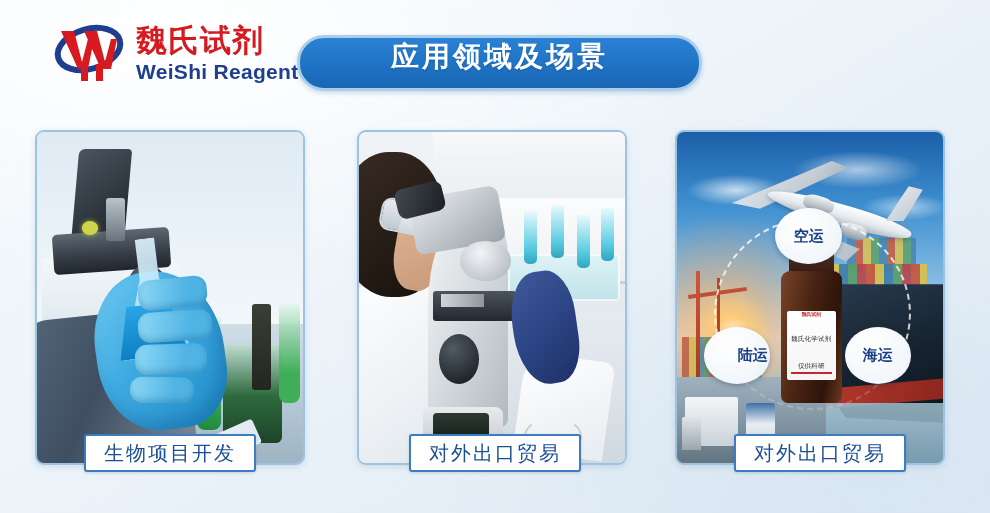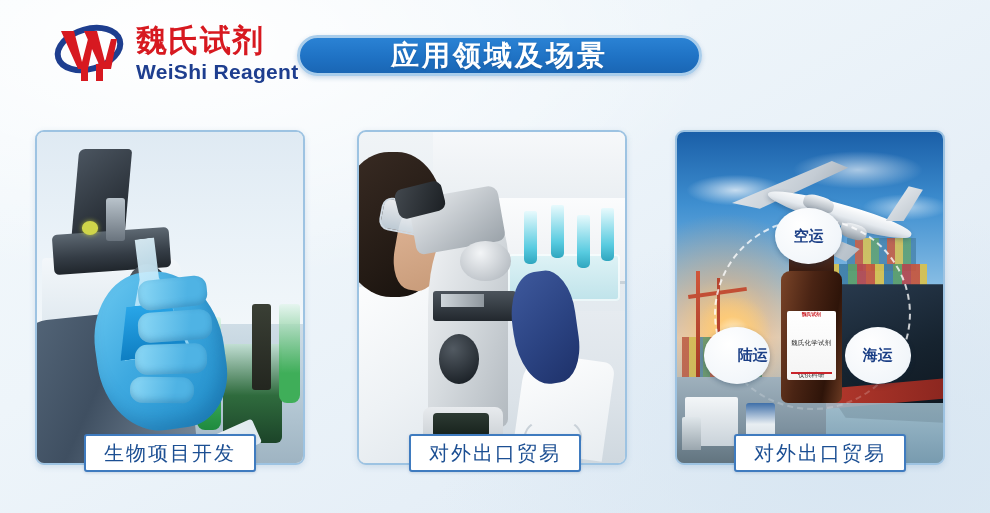--- a/index.html
+++ b/index.html
@@ -62,27 +62,26 @@
     font-weight: bold;
     color: #1e3e8f;
     letter-spacing: 0.3px;
   }
 
   .title-pill {
     position: absolute;
     left: 297px;
     top: 35px;
     width: 405px;
-    height: 41px;
+    height: 56px;
     border-radius: 27px;
     background: linear-gradient(180deg, #2a82d4 0%, #1f72c4 55%, #1a66b4 100%);
     border: 3px solid #a9cdeb;
     box-shadow: 0 2px 5px rgba(30,90,160,0.22);
     display: flex;
-    align-items: center;
     justify-content: center;
   }
   .title-pill-text {
     color: #ffffff;
     font-size: 28px;
     font-weight: bold;
     letter-spacing: 3px;
     font-family: "DejaVu Sans", "Liberation Sans", sans-serif;
     text-shadow: 0 1px 2px rgba(0,40,90,0.25);
   }
@@ -490,22 +489,22 @@
     background: linear-gradient(100deg, #7a4428 0%, #4a2414 40%, #2e1409 75%, #6b3a22 100%);
     border-radius: 9px 9px 7px 7px;
   }
   .p3 .bottle .label {
     position: absolute; left: 10%; top: 30%; width: 80%; height: 52%;
     background: linear-gradient(180deg, #ffffff 0%, #f4f4f4 100%);
     border-radius: 2px;
     display: flex;
     flex-direction: column;
     align-items: center;
-    justify-content: space-between;
-    gap: 2px;
+    justify-content: flex-start;
+    gap: 18px;
   }
   .p3 .bottle .label .brand {
     font-size: 5px; color: #cc2027; font-weight: bold; letter-spacing: -0.2px;
     font-family: "DejaVu Sans", sans-serif;
   }
   .p3 .bottle .label .l1,
   .p3 .bottle .label .l2 {
     font-size: 6.5px; color: #2a2a2a; letter-spacing: 0.2px;
     font-family: "DejaVu Sans", sans-serif;
   }

